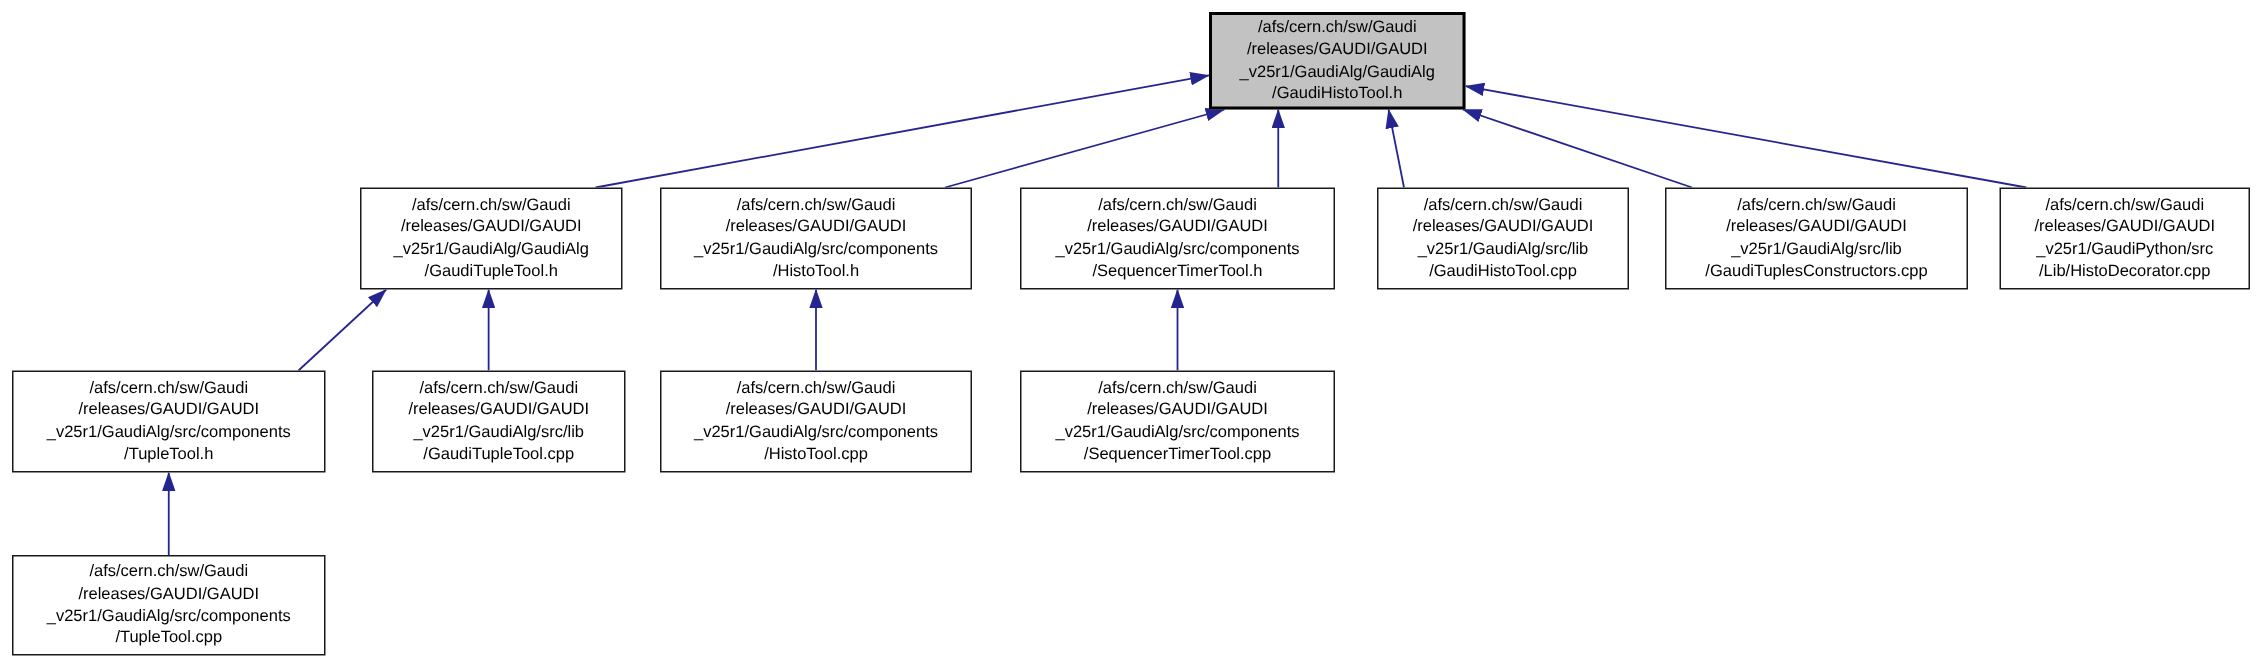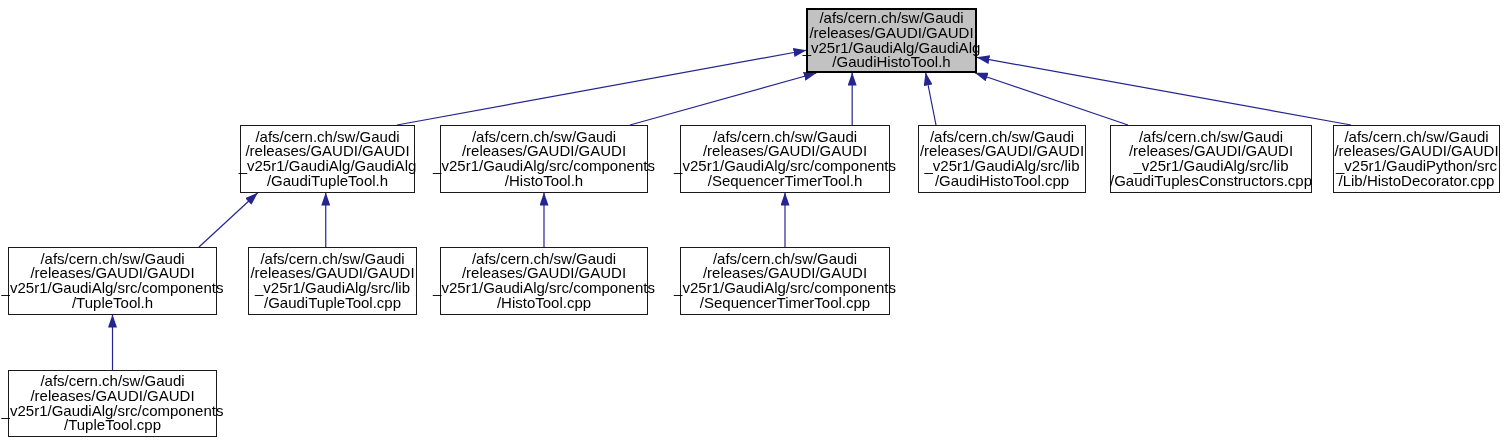--- a/index.html
+++ b/index.html
@@ -21,21 +21,21 @@
     top: 0;
     width: 1505px;
     height: 443px;
   }
   .node {
     position: absolute;
     box-sizing: border-box;
     border: 1px solid #1a1a1a;
     background: #ffffff;
     color: #000000;
-    font-size: 15px;
+    font-size: 11px;
     line-height: 14.6px;
     text-align: center;
     white-space: pre-line;
     display: flex;
     align-items: center;
     justify-content: center;
     cursor: pointer;
   }
   .node.main {
     background: #c2c2c2;

